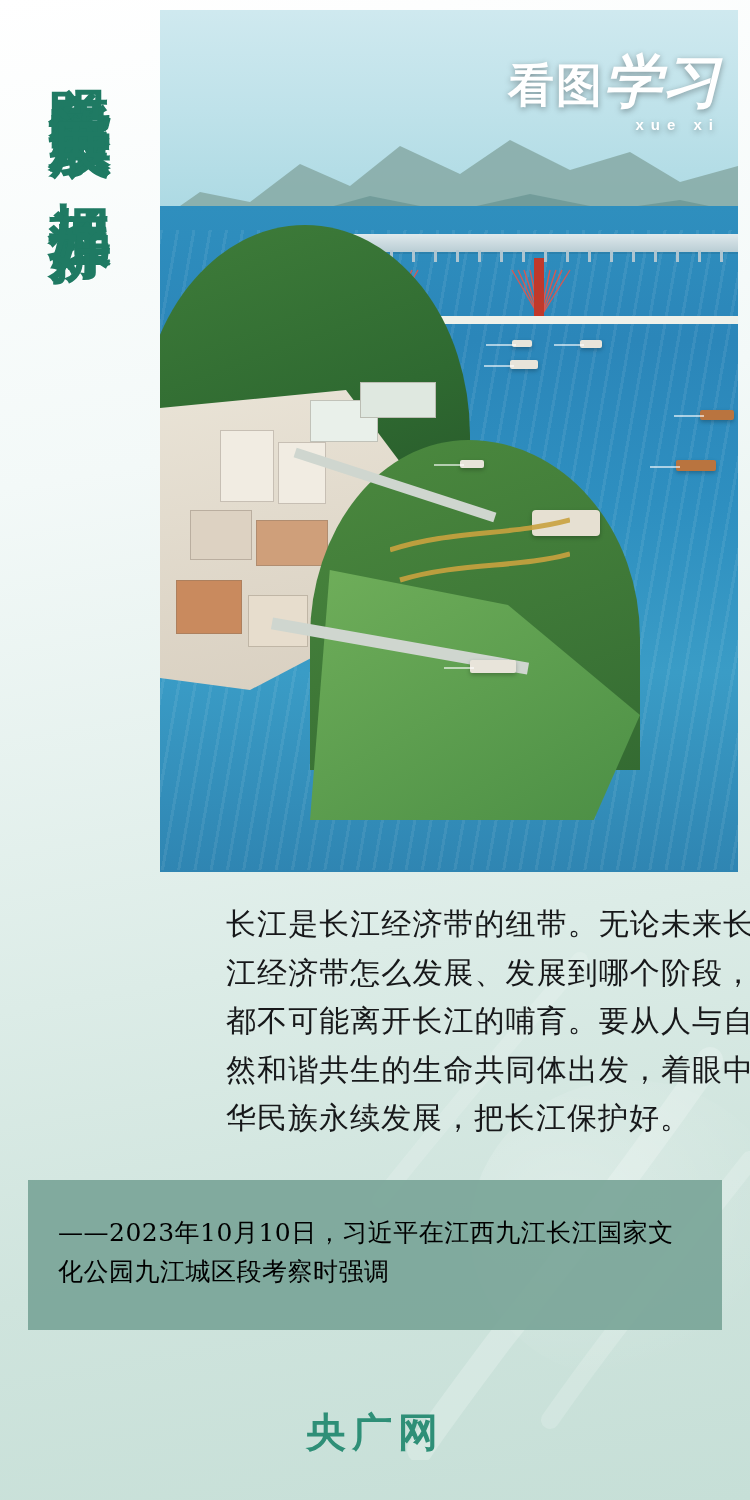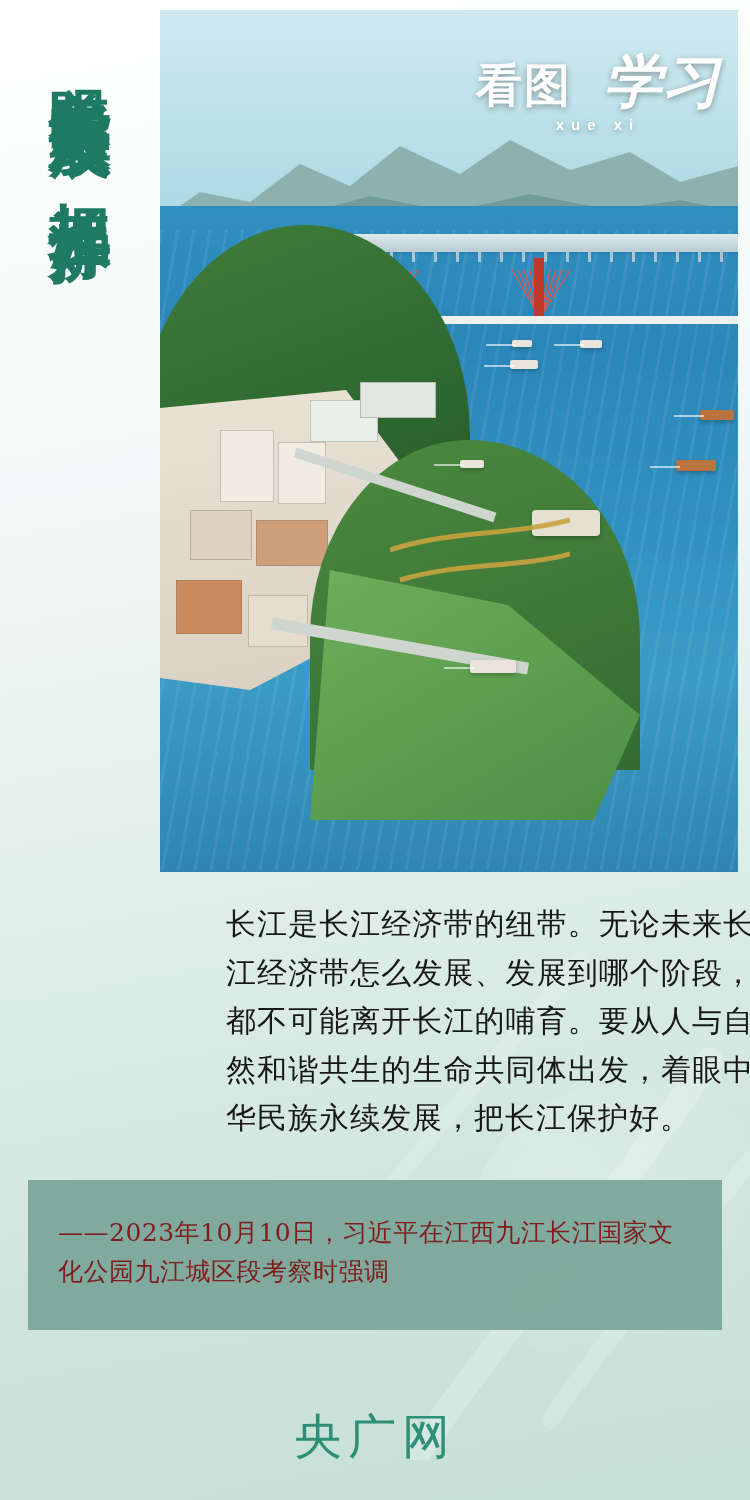--- a/index.html
+++ b/index.html
@@ -152,28 +152,28 @@
     font-family:"DejaVu Serif","Liberation Serif",serif;
     font-weight:700;
     font-size:46px;
     letter-spacing: 2px;
     line-height:1;
   }
   .logo-main .cursive {
     font-style: italic;
     font-size: 58px;
     letter-spacing: 0;
-    margin-left: 32px;
   }
   .logo-sub {
     margin-top:6px;
     font-family:"Liberation Sans", sans-serif;
     font-size:15px;
     letter-spacing:7px;
     font-weight:700;
+    text-align:right;
   }
   
   .quote {
     position:absolute;
     left: 186px;
     top: 900px;
     width: 528px;
     font-family:"DejaVu Serif","Liberation Serif",serif;
     font-size: 30px;
     line-height: 1.62;
@@ -185,38 +185,38 @@
   
   .source {
     position:absolute;
     left: 28px;
     top: 1180px;
     width: 694px;
     min-height: 150px;
     box-sizing:border-box;
     background: rgba(122,165,152,.92);
     padding: 34px 30px 30px 30px;
-    color:#7f1d1d;
+    color:#000000;
     font-family:"DejaVu Serif","Liberation Serif",serif;
     font-size: 25px;
     line-height: 1.55;
     letter-spacing: .5px;
   }
   
   .footer-logo {
     position:absolute;
     left:0; right:0;
     top: 1405px;
     text-align:center;
   }
   .footer-logo-text {
     display:inline-block;
     font-family:"DejaVu Serif","Liberation Serif",serif;
-    font-weight:400;
-    font-size:48px;
+    font-weight:700;
+    font-size:40px;
     letter-spacing:6px;
     color:#2e8f77;
   }
 </style>
 </head>
 <body>
 
 <div class="poster">
 
   <div class="brush b1"></div>

